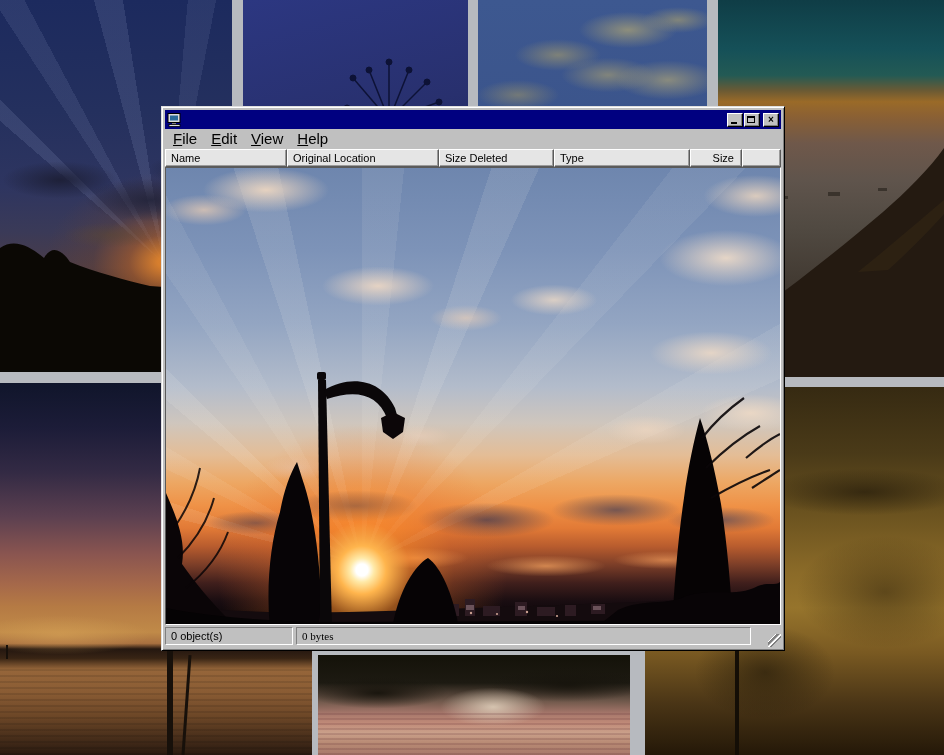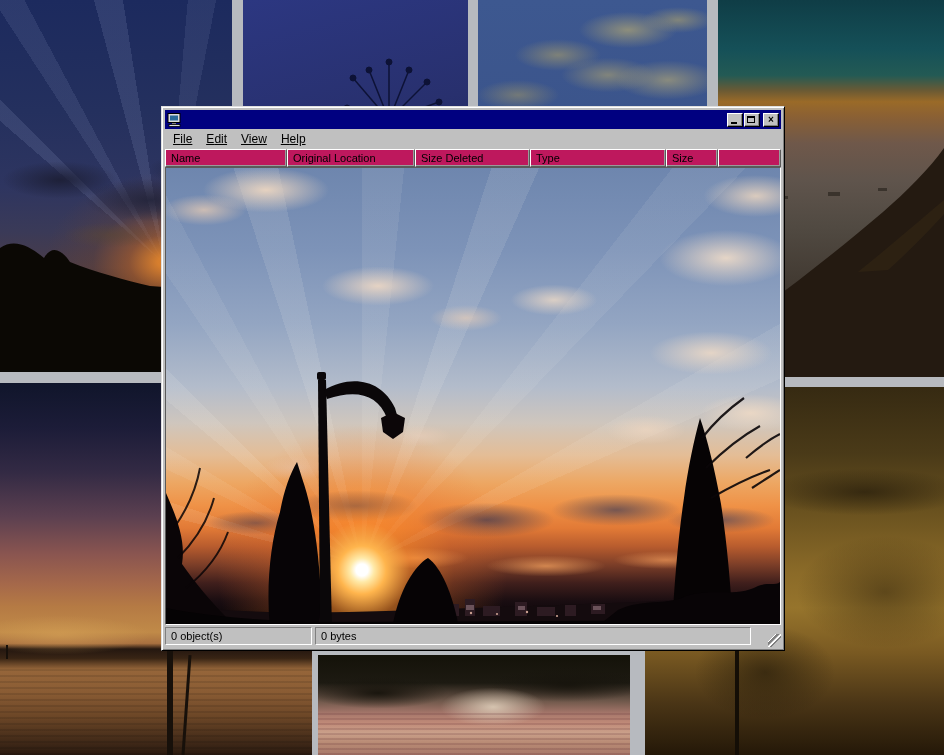--- a/index.html
+++ b/index.html
@@ -73,29 +73,29 @@
     padding:3px;display:flex;flex-direction:column;z-index:10;}
   .titlebar{height:19px;background:#000080;display:flex;align-items:center;padding:0 2px;flex:none;}
   .title-icon{width:15px;height:14px;margin-right:3px;flex:none;}
   .title-text{color:#fff;font-size:11px;font-weight:bold;flex:1;}
   .tbtn{width:16px;height:14px;background:#c0c0c0;flex:none;margin-left:1px;position:relative;
     border:1px solid;border-color:#fff #000 #000 #fff;box-shadow:inset -1px -1px 0 #808080;box-sizing:border-box;}
   .tbtn-close{margin-left:3px;}
   .glyph-min{position:absolute;left:3px;bottom:2px;width:6px;height:2px;background:#000;}
   .glyph-max{position:absolute;left:2px;top:2px;width:8px;height:7px;border:1px solid #000;border-top-width:2px;box-sizing:border-box;}
   .glyph-x{position:absolute;left:0;top:-1px;width:100%;text-align:center;font-size:10px;font-weight:bold;color:#000;line-height:14px;font-family:"Liberation Sans",sans-serif;}
-  .menubar{height:20px;display:flex;align-items:center;padding:0 1px;flex:none;font-size:12px;color:#000;text-decoration:underline;}
+  .menubar{height:20px;display:flex;align-items:center;padding:0 1px;flex:none;font-size:15px;color:#000;}
   .menu-item{padding:2px 7px 3px 7px;}
   .mkey{text-decoration:underline;}
   .headerbar{height:18px;display:flex;flex:none;}
-  .hcell{box-sizing:border-box;height:18px;background:#be185d;font-size:11px;color:#000;
+  .hcell{box-sizing:border-box;height:18px;background:#e5e5e5;font-size:11px;color:#000;
     padding:2px 2px 0 5px;white-space:nowrap;overflow:hidden;
     border:1px solid;border-color:#fff #5a5a5a #5a5a5a #fff;box-shadow:inset -1px -1px 0 #9a9a9a;}
-  .hc0{width:122px;} .hc1{width:128px;} .hc2{width:115px;} .hc3{width:136px;}
-  .hc4{width:52px;text-align:left;padding-right:7px;}
+  .hc0{width:122px;} .hc1{width:152px;} .hc2{width:115px;} .hc3{width:136px;}
+  .hc4{width:52px;text-align:right;padding-right:7px;}
   .hc5{flex:1;}
   .client{flex:1;position:relative;overflow:hidden;
     border:1px solid;border-color:#5a5a5a #fff #fff #5a5a5a;
     background:linear-gradient(180deg,#6e86ae 0%,#7d93b8 18%,#93a5c2 34%,#b3bccb 48%,#cfc6bd 56%,#e4bd96 63%,#eda763 69%,#ef9247 74%,#e27a36 79%,#b85c2e 83%,#7c3e28 87%,#401f1c 91%,#190d11 95%,#070405 100%);}
   .rays{position:absolute;inset:0;
     background:conic-gradient(from -80deg at 32% 87%,
       transparent 0 4deg, rgba(255,250,240,.09) 4deg 8deg, transparent 8deg 16deg,
       rgba(255,250,240,.07) 16deg 21deg, transparent 21deg 30deg,
       rgba(255,250,240,.10) 30deg 35deg, transparent 35deg 46deg,
       rgba(255,250,240,.07) 46deg 52deg, transparent 52deg 62deg,
@@ -126,22 +126,22 @@
     radial-gradient(70px 14px ellipse at 250px 390px, rgba(235,150,85,.8), transparent 75%),
     radial-gradient(80px 14px ellipse at 380px 398px, rgba(240,158,92,.75), transparent 75%),
     radial-gradient(70px 12px ellipse at 500px 392px, rgba(238,152,88,.7), transparent 75%),
     radial-gradient(60px 12px ellipse at 150px 398px, rgba(230,145,85,.62), transparent 78%);}
   .sun{position:absolute;left:46px;top:252px;width:300px;height:300px;
     background:radial-gradient(circle at center, #ffffff 0 6px, #ffeaa9 12px, #ffb54d 24px, rgba(255,140,40,.55) 48px, rgba(230,110,40,.25) 92px, transparent 145px);}
   .silhouettes{position:absolute;inset:0;}
   .statusbar{height:20px;flex:none;display:flex;gap:3px;padding-top:2px;font-size:11px;color:#000;position:relative;}
   .spanel{box-sizing:border-box;height:18px;padding:2px 5px 0 5px;
     border:1px solid;border-color:#808080 #fff #fff #808080;white-space:nowrap;overflow:hidden;}
-  .sp1{width:147px;flex:none;}
-  .sp2{flex:1;margin-right:30px;}
+  .sp1{width:128px;flex:none;}
+  .sp2{flex:1;margin-right:30px;font-family:Liberation Serif, serif;}
   .grip{position:absolute;right:0;bottom:0;width:13px;height:13px;
     background:
       linear-gradient(135deg, transparent 0 5px, #fff 5px 6px, #808080 6px 8px, transparent 8px 9px, #fff 9px 10px, #808080 10px 12px, transparent 12px);}
 </style>
 </head>
 <body>
 
 <div class="tile tile-rays">
   <div class="dark-clouds"></div>
   <svg width="232" height="372" viewBox="0 0 232 372" style="position:absolute;left:0;top:0">

